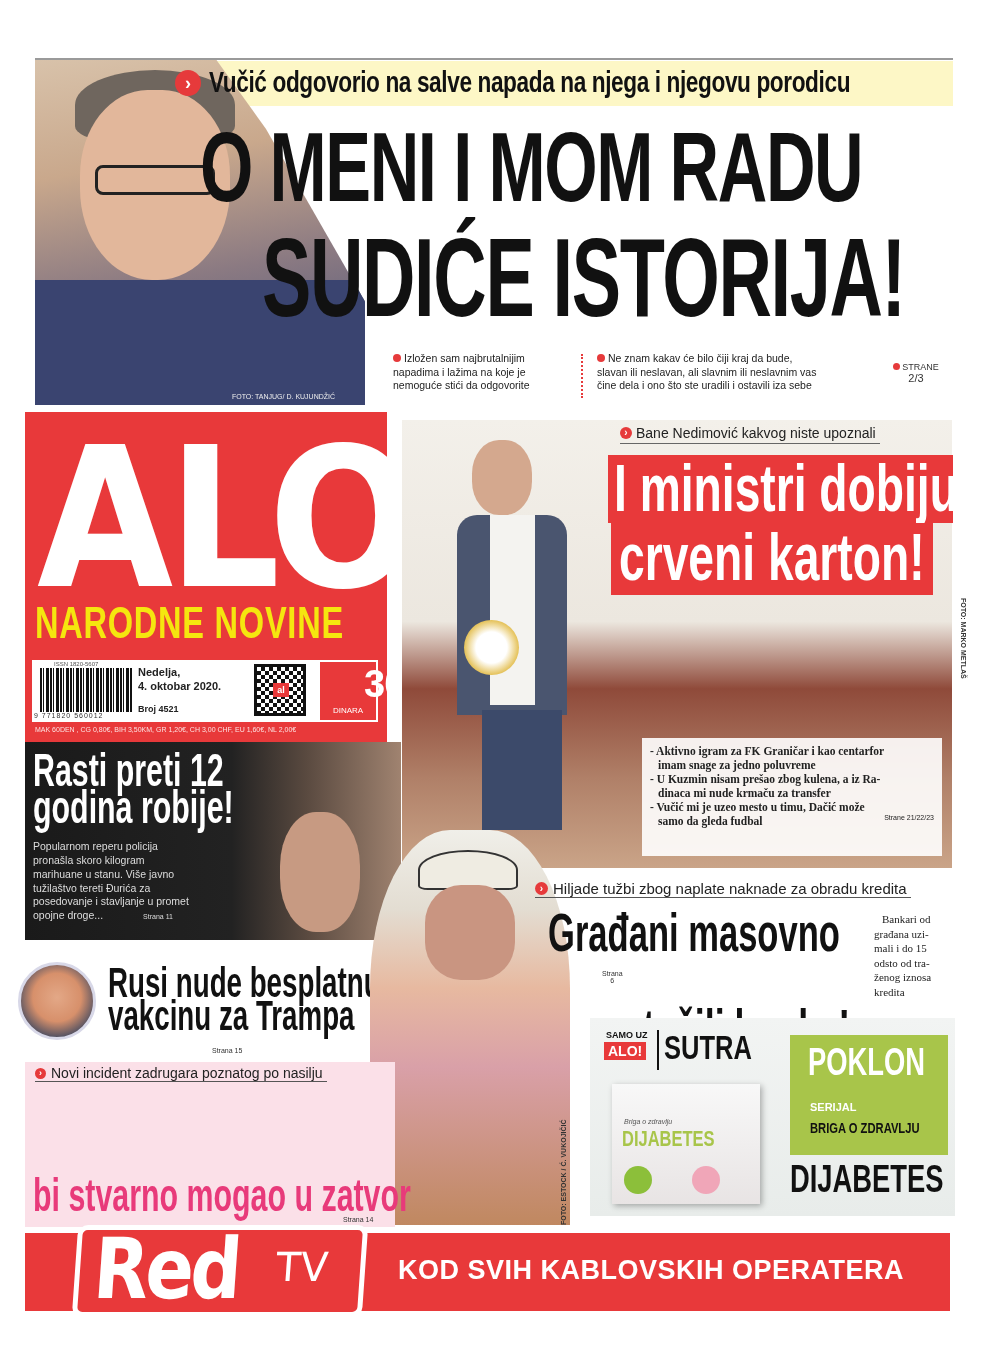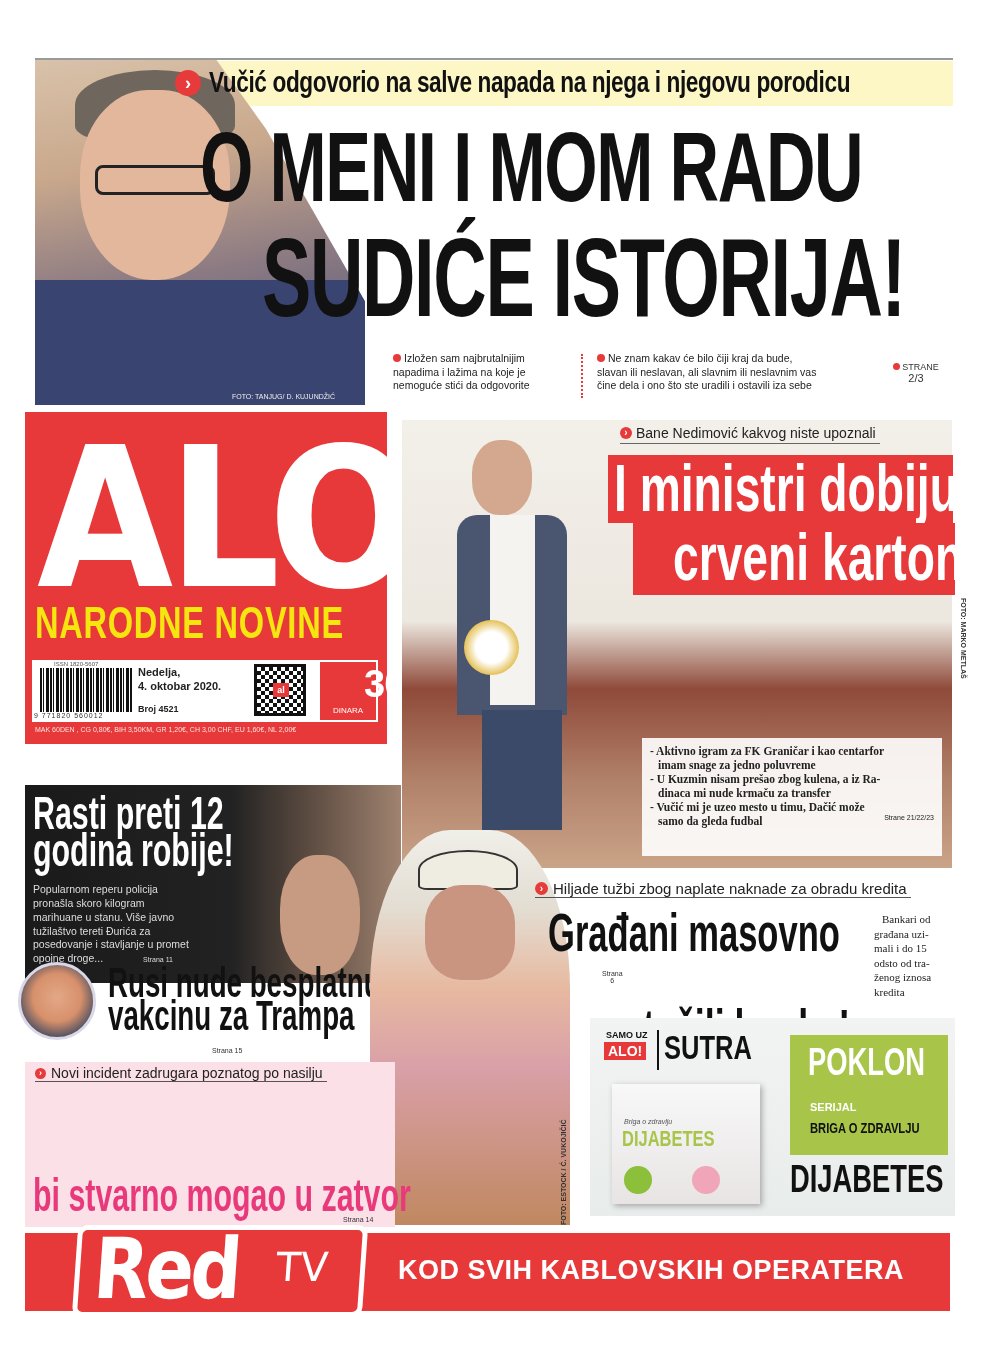--- a/index.html
+++ b/index.html
@@ -16,21 +16,21 @@
   .photo-vucic .glasses { position:absolute; left:60px; top:105px; width:120px; height:30px; border:3px solid #222; border-radius:8px; }
   .photo-vucic .suit { position:absolute; left:0; top:220px; width:330px; height:130px; background:#3a4470; }
   .hl-line { font-family: "Liberation Sans", sans-serif; font-weight: bold; color: #111; letter-spacing: -2px; line-height: 1; }
   .sub-col { font-size: 10.5px; color: #222; line-height: 1.3; }
   .red-logo { left: 25px; top: 412px; width: 362px; height: 332px; background: #e8393a; }
   .price-box { left: 32px; top: 660px; width: 346px; height: 62px; background: #fff; }
   .price-red { left: 320px; top: 662px; width: 56px; height: 58px; background: #e8393a; color: #fff; text-align:center; }
   .photo-ned { left: 402px; top: 420px; width: 550px; height: 448px; background: linear-gradient(180deg,#f3f0ea 0%,#ece7df 45%,#8f4a3a 60%,#b08068 80%,#caa488 100%); }
   .red-box { background: #e8393a; color: #fff; }
   .quote-box { left: 642px; top: 738px; width: 300px; height: 118px; background: rgba(255,255,255,0.9); }
-  .rasti-box { left: 25px; top: 785px; width: 376px; height: 198px; background: linear-gradient(90deg,#1a1a1a 0%,#222 55%,#5a4a40 75%,#a08370 100%); }
+  .rasti-box { left: 25px; top: 742px; width: 376px; height: 198px; background: linear-gradient(90deg,#1a1a1a 0%,#222 55%,#5a4a40 75%,#a08370 100%); }
   .trump-circle { left: 18px; top: 962px; width: 78px; height: 78px; border-radius: 50%; background: radial-gradient(circle at 50% 45%, #e3a887 0%, #d7906b 45%, #3a4660 80%); border: 3px solid #d8d8e8; }
   .pink-box { left: 25px; top: 1062px; width: 370px; height: 165px; background: #fbe0e8; }
   .man-cap { left: 370px; top: 830px; width: 200px; height: 395px; background: linear-gradient(180deg,#f0efe9 0%,#e3ddd2 20%,#e7b9a0 40%,#d9a0a8 60%,#c08860 100%); border-radius: 40% 40% 0 0; }
   .promo-box { left: 590px; top: 1018px; width: 365px; height: 198px; background: linear-gradient(180deg,#f2f4f3,#e8ecea); }
   .green-box { left: 790px; top: 1035px; width: 158px; height: 120px; background: #a8c54a; }
   .redtv { left: 25px; top: 1233px; width: 925px; height: 78px; background: #e8393a; }
 </style>
 </head>
 <body>
 
@@ -108,21 +108,21 @@
   <div class="abs" style="left:62px;top:200px;width:55px;height:55px;border-radius:50%;background:radial-gradient(circle,#fff 40%,#e5c25a 70%,#3a66a8);"></div>
   <div class="abs" style="left:80px;top:290px;width:80px;height:120px;background:#3c4a6a;"></div>
 </div>
 <div class="abs" style="left:620px;top:425px;border-bottom:1px solid #666;padding:0 4px 2px 0;display:flex;align-items:center;">
   <span class="bullet" style="width:12px;height:12px;line-height:12px;font-size:10px;margin-right:4px;">›</span>
   <span style="font-size:14px;color:#222;">Bane Nedimović kakvog niste upoznali</span>
 </div>
 <div class="abs red-box" style="left:608px;top:455px;width:345px;height:68px;">
   <span class="cond" style="font-size:66px;transform:scaleX(0.70);margin:0 0 0 6px;line-height:1;">I ministri dobiju</span>
 </div>
-<div class="abs red-box" style="left:633px;top:523px;width:322px;height:72px;padding-left:32px;">
+<div class="abs red-box" style="left:611px;top:523px;width:322px;height:72px;">
   <span class="cond" style="font-size:66px;transform:scaleX(0.70);margin:0 0 0 8px;line-height:1.05;">crveni karton!</span>
 </div>
 <div class="abs" style="left:957px;top:598px;width:10px;height:112px;">
   <div style="transform:rotate(90deg);transform-origin:left top;position:absolute;left:10px;top:0;font-size:7px;font-weight:bold;color:#333;white-space:nowrap;">FOTO: MARKO METLAŠ</div>
 </div>
 <div class="abs quote-box">
   <div style="padding:6px 8px;font-family:'Liberation Serif',serif;font-weight:bold;font-size:11.5px;line-height:1.22;color:#222;">
     <div>- Aktivno igram za FK Graničar i kao centarfor</div>
     <div style="padding-left:8px;">imam snage za jedno poluvreme</div>
     <div>- U Kuzmin nisam prešao zbog kulena, a iz Ra-</div>

